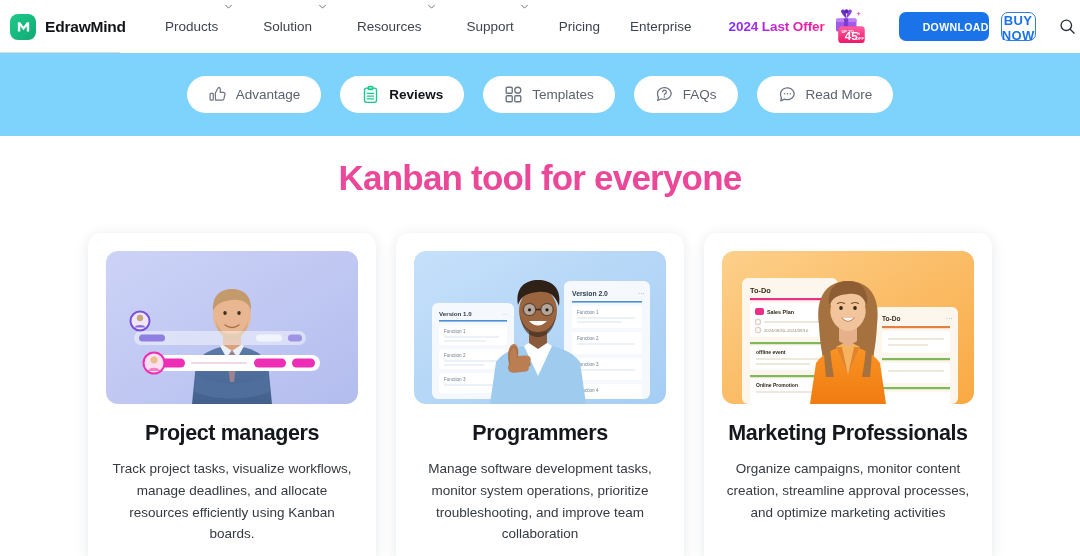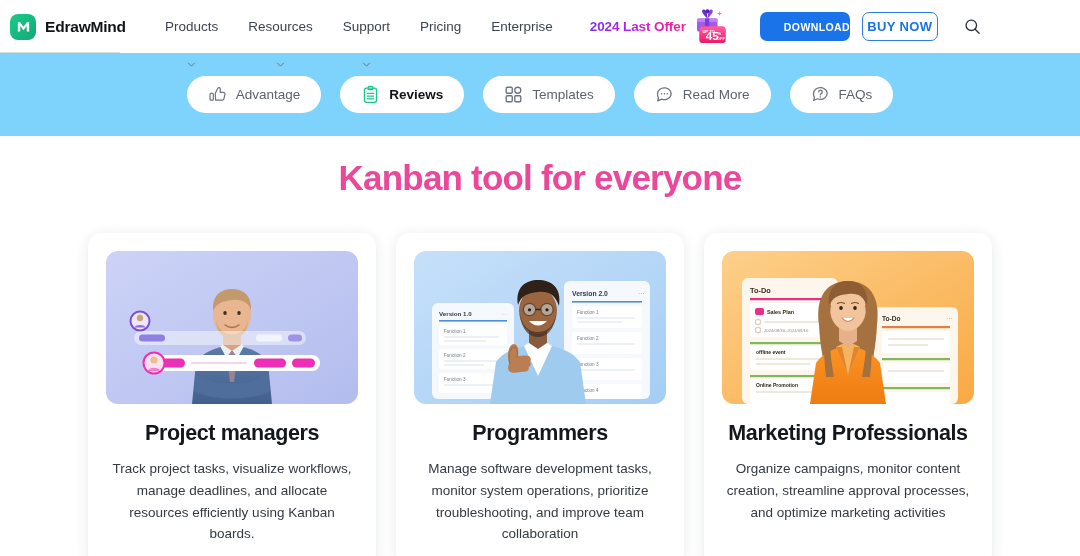--- a/index.html
+++ b/index.html
@@ -47,30 +47,29 @@
     color: #111418;
     letter-spacing: -0.2px;
   }
   .nav {
     display: flex;
     align-items: center;
     gap: 0;
   }
   .nav-item {
     display: flex;
-    align-items: center;
+    align-items: flex-start;
     gap: 6px;
     font-size: 13.5px;
     color: #3d4450;
     padding: 0 15px;
     height: 52px;
     line-height: 52px;
     cursor: pointer;
     white-space: nowrap;
-    flex-direction: column;
   }
   .caret {
     width: 9px; height: 9px;
     flex: 0 0 auto;
     margin-top: 1px;
   }
   .promo {
     display: flex;
     align-items: center;
     margin-left: 22px;
@@ -220,20 +219,26 @@
       <svg width="17" height="17" viewBox="0 0 24 24" aria-hidden="true">
         <path d="M4 19 L4 6 L7.2 6 L12 12.2 L16.8 6 L20 6 L20 19 L16.6 19 L16.6 11.2 L12 17.2 L7.4 11.2 L7.4 19 Z" fill="#ffffff"></path>
       </svg>
     </span>
     <span class="brand-name">EdrawMind</span>
   </div>
 
   <div class="nav">
     <div class="nav-item">
       <span>Products</span>
+      <svg class="caret" viewBox="0 0 12 12">
+          <path d="M2 4.2 L6 8.2 L10 4.2" fill="none" stroke="#6b7280" stroke-width="1.3" stroke-linecap="round" stroke-linejoin="round"></path>
+        </svg>
+    </div>
+    <div class="nav-item">
+      <span>Solution</span>
       <svg class="caret" viewBox="0 0 12 12">
           <path d="M2 4.2 L6 8.2 L10 4.2" fill="none" stroke="#6b7280" stroke-width="1.3" stroke-linecap="round" stroke-linejoin="round"></path>
         </svg>
     </div>
     <div class="nav-item">
       <span>Resources</span>
       <svg class="caret" viewBox="0 0 12 12">
           <path d="M2 4.2 L6 8.2 L10 4.2" fill="none" stroke="#6b7280" stroke-width="1.3" stroke-linecap="round" stroke-linejoin="round"></path>
         </svg>
     </div>
@@ -318,35 +323,35 @@
       <rect x="2.8" y="2.8" width="7.6" height="7.6" rx="1.3" fill="none" stroke="#6b7280" stroke-width="1.7"></rect>
       <rect x="13.6" y="2.8" width="7.6" height="7.6" rx="3.8" fill="none" stroke="#6b7280" stroke-width="1.7"></rect>
       <rect x="2.8" y="13.6" width="7.6" height="7.6" rx="1.3" fill="none" stroke="#6b7280" stroke-width="1.7"></rect>
       <rect x="13.6" y="13.6" width="7.6" height="7.6" rx="1.3" fill="none" stroke="#6b7280" stroke-width="1.7"></rect>
     </svg>
     <span class="pill-label">Templates</span>
   </div>
 
   <div class="pill">
     <svg class="pill-icon" viewBox="0 0 24 24">
+      <path d="M3.2 10.6 a8.6 7.4 0 1 1 5.0 6.8 L3.4 19.6 l1.0 -3.9 a7.3 7.3 0 0 1 -1.2 -5.1 Z" fill="none" stroke="#6b7280" stroke-width="1.6" stroke-linejoin="round"></path>
+      <path d="M9.7 8.6 a2.3 2.3 0 1 1 2.9 2.5 c-0.6 0.3 -0.8 0.8 -0.8 1.5" fill="none" stroke="#6b7280" stroke-width="1.6" stroke-linecap="round"></path>
+      <circle cx="11.8" cy="15.3" r="0.95" fill="#6b7280"></circle>
+    </svg>
+    <span class="pill-label">FAQs</span>
+  </div>
+
+  <div class="pill">
+    <svg class="pill-icon" viewBox="0 0 24 24">
       <path d="M3.2 11.0 a8.6 7.4 0 1 1 5.0 6.8 L3.4 20.0 l1.0 -3.9 a7.3 7.3 0 0 1 -1.2 -5.1 Z" fill="none" stroke="#6b7280" stroke-width="1.6" stroke-linejoin="round"></path>
       <circle cx="8.3" cy="10.9" r="0.95" fill="#6b7280"></circle>
       <circle cx="11.9" cy="10.9" r="0.95" fill="#6b7280"></circle>
       <circle cx="15.5" cy="10.9" r="0.95" fill="#6b7280"></circle>
     </svg>
     <span class="pill-label">Read More</span>
-  </div>
-
-  <div class="pill">
-    <svg class="pill-icon" viewBox="0 0 24 24">
-      <path d="M3.2 10.6 a8.6 7.4 0 1 1 5.0 6.8 L3.4 19.6 l1.0 -3.9 a7.3 7.3 0 0 1 -1.2 -5.1 Z" fill="none" stroke="#6b7280" stroke-width="1.6" stroke-linejoin="round"></path>
-      <path d="M9.7 8.6 a2.3 2.3 0 1 1 2.9 2.5 c-0.6 0.3 -0.8 0.8 -0.8 1.5" fill="none" stroke="#6b7280" stroke-width="1.6" stroke-linecap="round"></path>
-      <circle cx="11.8" cy="15.3" r="0.95" fill="#6b7280"></circle>
-    </svg>
-    <span class="pill-label">FAQs</span>
   </div>
 </div>
 
 <h1 class="hero-title">Kanban tool for everyone</h1>
 
 <div class="cards">
 
   <div class="card">
     <div class="card-media">
       <svg class="svgfill" viewBox="0 0 252 153" preserveAspectRatio="none" aria-hidden="true">

